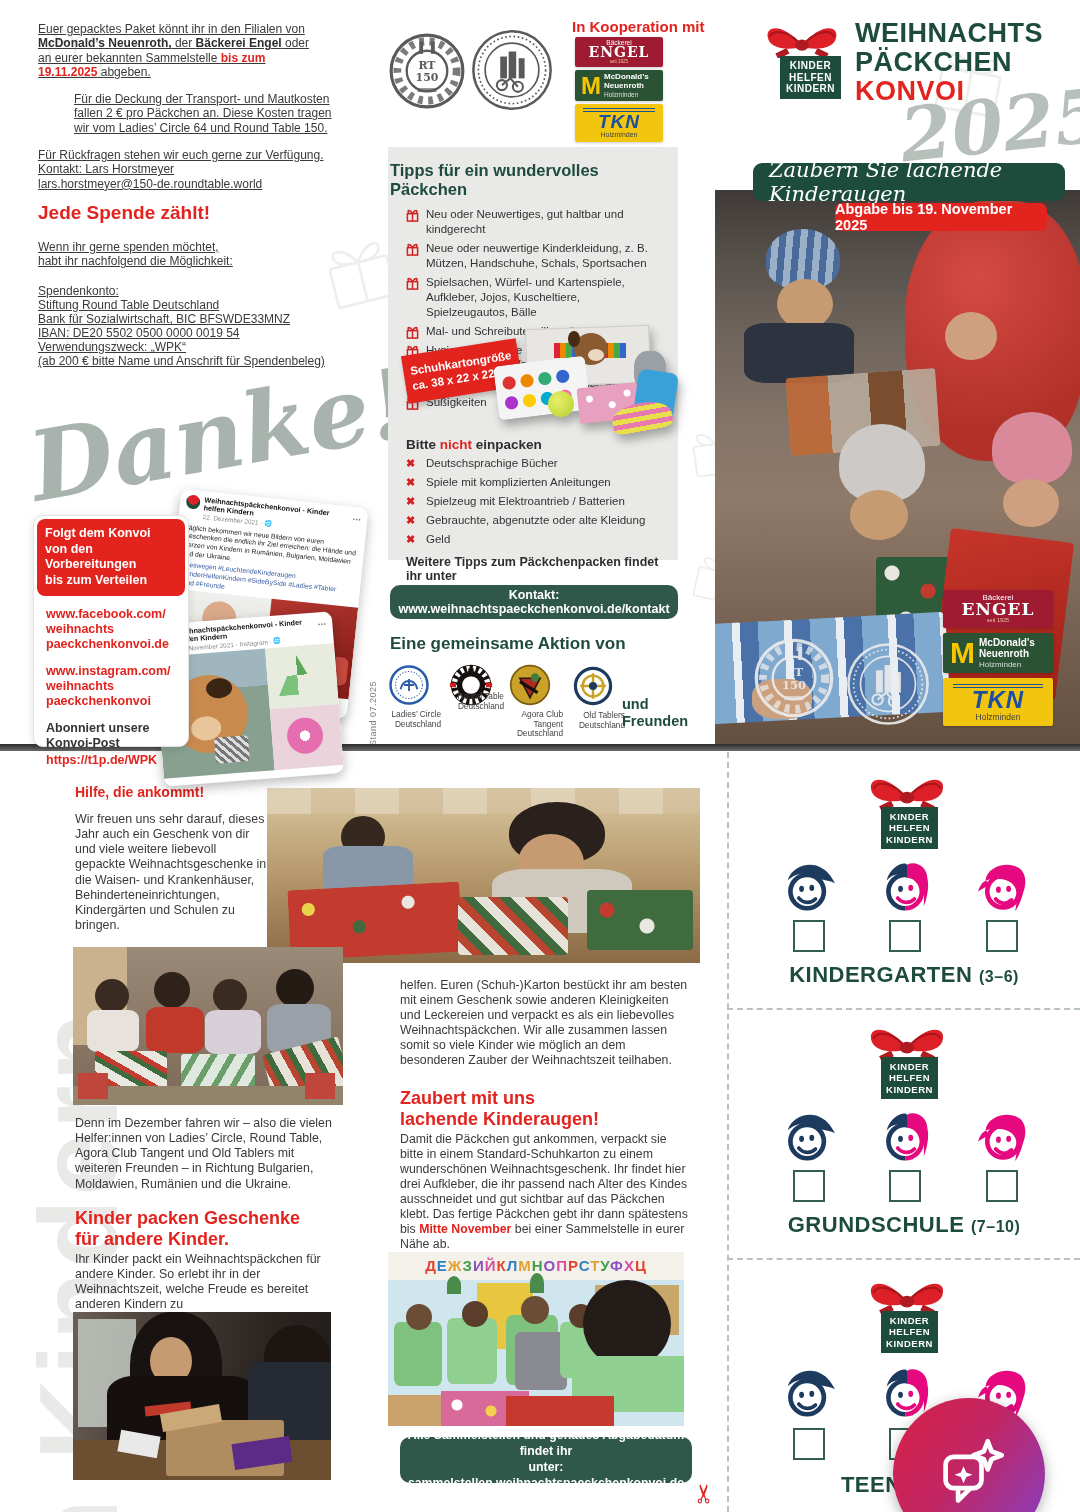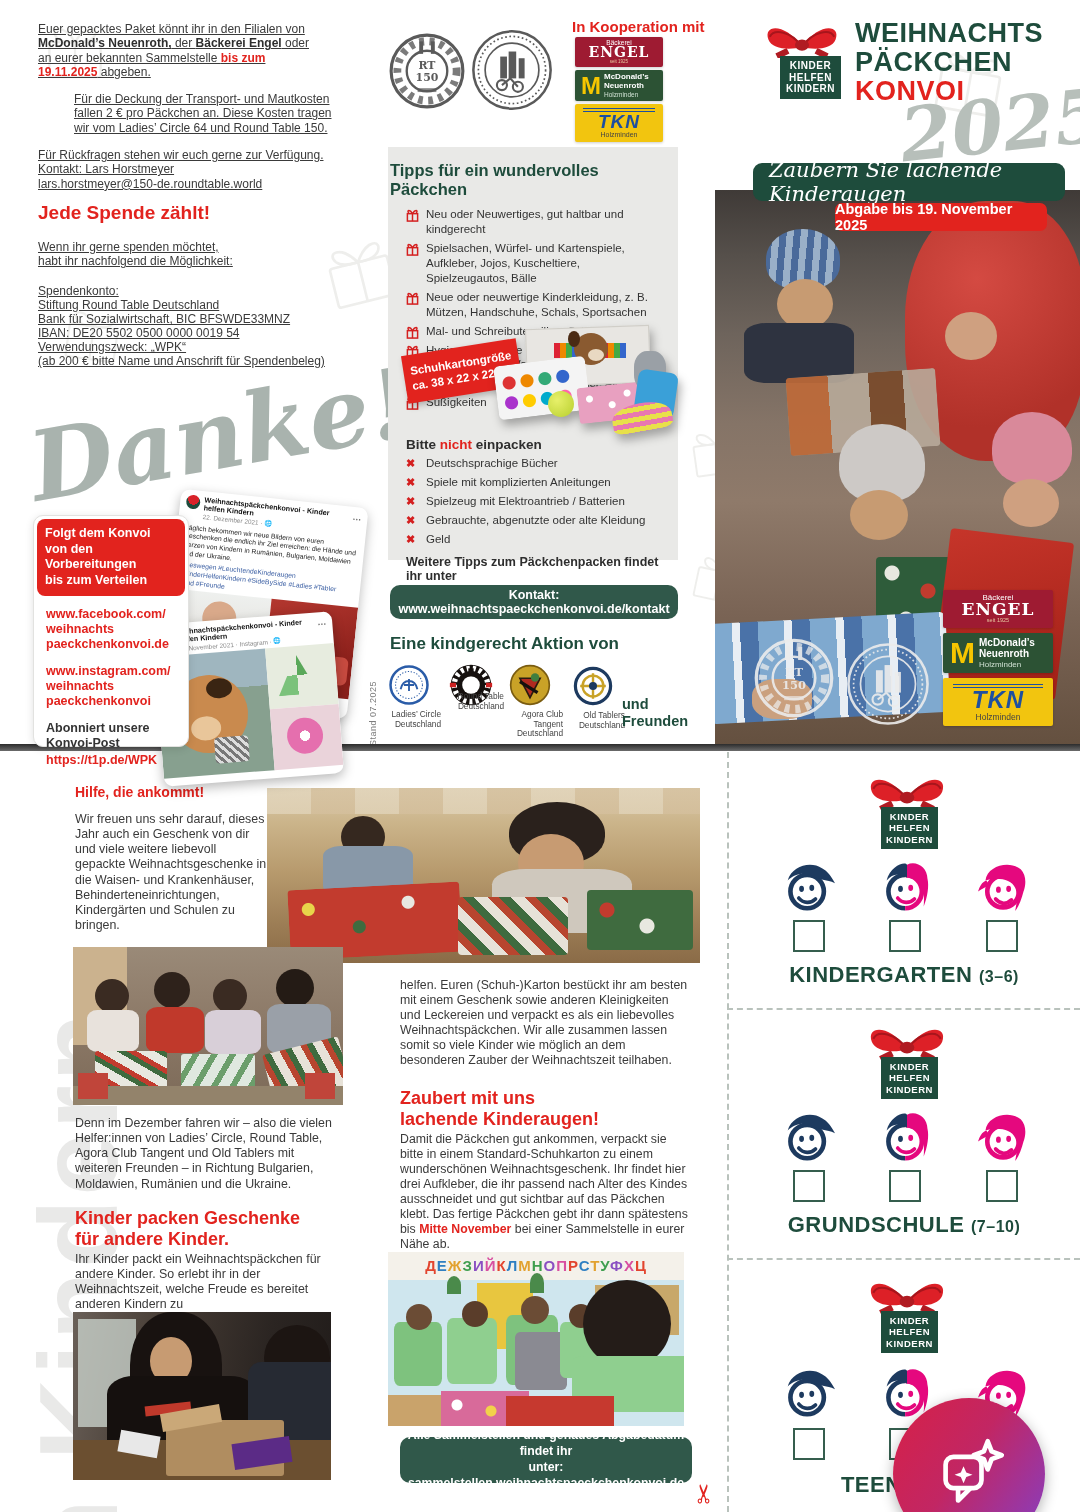--- a/index.html
+++ b/index.html
@@ -295,31 +295,31 @@
           <span class="tiptext">Neu oder Neuwertiges, gut haltbar und kindgerecht</span>
         </div>
       <div class="tip">
           <span class="giftb"><svg viewBox="0 0 14 14" width="13" height="13">
               <g fill="none" stroke="#d41f1f" stroke-width="1.6">
                 <rect x="1.5" y="5" width="11" height="8"></rect>
                 <line x1="7" y1="5" x2="7" y2="13"></line>
                 <path d="M7 5 C4 0 .5 1.5 3 4.2 M7 5 C10 0 13.5 1.5 11 4.2"></path>
               </g>
             </svg></span>
-          <span class="tiptext">Spielsachen, Würfel- und Kartenspiele, Aufkleber, Jojos, Kuscheltiere, Spielzeugautos, Bälle</span>
+          <span class="tiptext">Neue oder neuwertige Kinderkleidung, z. B. Mützen, Handschuhe, Schals, Sportsachen</span>
         </div>
       <div class="tip">
           <span class="giftb"><svg viewBox="0 0 14 14" width="13" height="13">
               <g fill="none" stroke="#d41f1f" stroke-width="1.6">
                 <rect x="1.5" y="5" width="11" height="8"></rect>
                 <line x1="7" y1="5" x2="7" y2="13"></line>
                 <path d="M7 5 C4 0 .5 1.5 3 4.2 M7 5 C10 0 13.5 1.5 11 4.2"></path>
               </g>
             </svg></span>
-          <span class="tiptext">Neue oder neuwertige Kinderkleidung, z. B. Mützen, Handschuhe, Schals, Sportsachen</span>
+          <span class="tiptext">Spielsachen, Würfel- und Kartenspiele, Aufkleber, Jojos, Kuscheltiere, Spielzeugautos, Bälle</span>
         </div>
       <div class="tip">
           <span class="giftb"><svg viewBox="0 0 14 14" width="13" height="13">
               <g fill="none" stroke="#d41f1f" stroke-width="1.6">
                 <rect x="1.5" y="5" width="11" height="8"></rect>
                 <line x1="7" y1="5" x2="7" y2="13"></line>
                 <path d="M7 5 C4 0 .5 1.5 3 4.2 M7 5 C10 0 13.5 1.5 11 4.2"></path>
               </g>
             </svg></span>
           <span class="tiptext">Mal- und Schreibutensilien, Schulbedarf</span>
@@ -396,21 +396,21 @@
           <span class="xb"></span>
           <span class="tiptext">Geld</span>
         </div>
       <div style="margin-top:8px;font-size:12.5px;font-weight:800;color:#2e2e2e;">Weitere Tipps zum Päckchenpacken findet ihr unter</div>
       <div class="red" style="font-size:12.5px;">www.weihnachtspaeckchenkonvoi.de</div>
     </div>
   </div>
 
   <div class="abs pillgreen" style="left:390px;top:585px;width:288px;height:34px;font-size:12.5px;">Kontakt: www.weihnachtspaeckchenkonvoi.de/kontakt</div>
 
-  <div class="abs grh" style="left:390px;top:634px;font-size:17px;">Eine kindgerecht Aktion von</div>
+  <div class="abs grh" style="left:390px;top:634px;font-size:17px;">Eine gemeinsame Aktion von</div>
   <span class="abs" style="left:388px;top:664px;width:42px;height:42px;"><svg viewBox="0 0 50 50" width="100%" height="100%">
         <circle cx="25" cy="25" r="22" fill="none" stroke="#2a5ca8" stroke-width="3"></circle>
         <circle cx="25" cy="25" r="16" fill="none" stroke="#2a5ca8" stroke-width="1.2" stroke-dasharray="1.5 2"></circle>
         <g stroke="#2a5ca8" fill="none" stroke-width="2.2">
           <path d="M15 30 C18 17 32 17 35 30 M19 25 h12 M25 18 v14"></path>
         </g>
       </svg></span>
   <span class="abs" style="left:449px;top:663px;width:44px;height:44px;"><svg viewBox="0 0 50 50" width="100%" height="100%">
         <circle cx="25" cy="25" r="23" fill="#15100e"></circle>
         <circle cx="25" cy="25" r="19" fill="none" stroke="#fff" stroke-width="6" stroke-dasharray="3.5 3.5"></circle>

